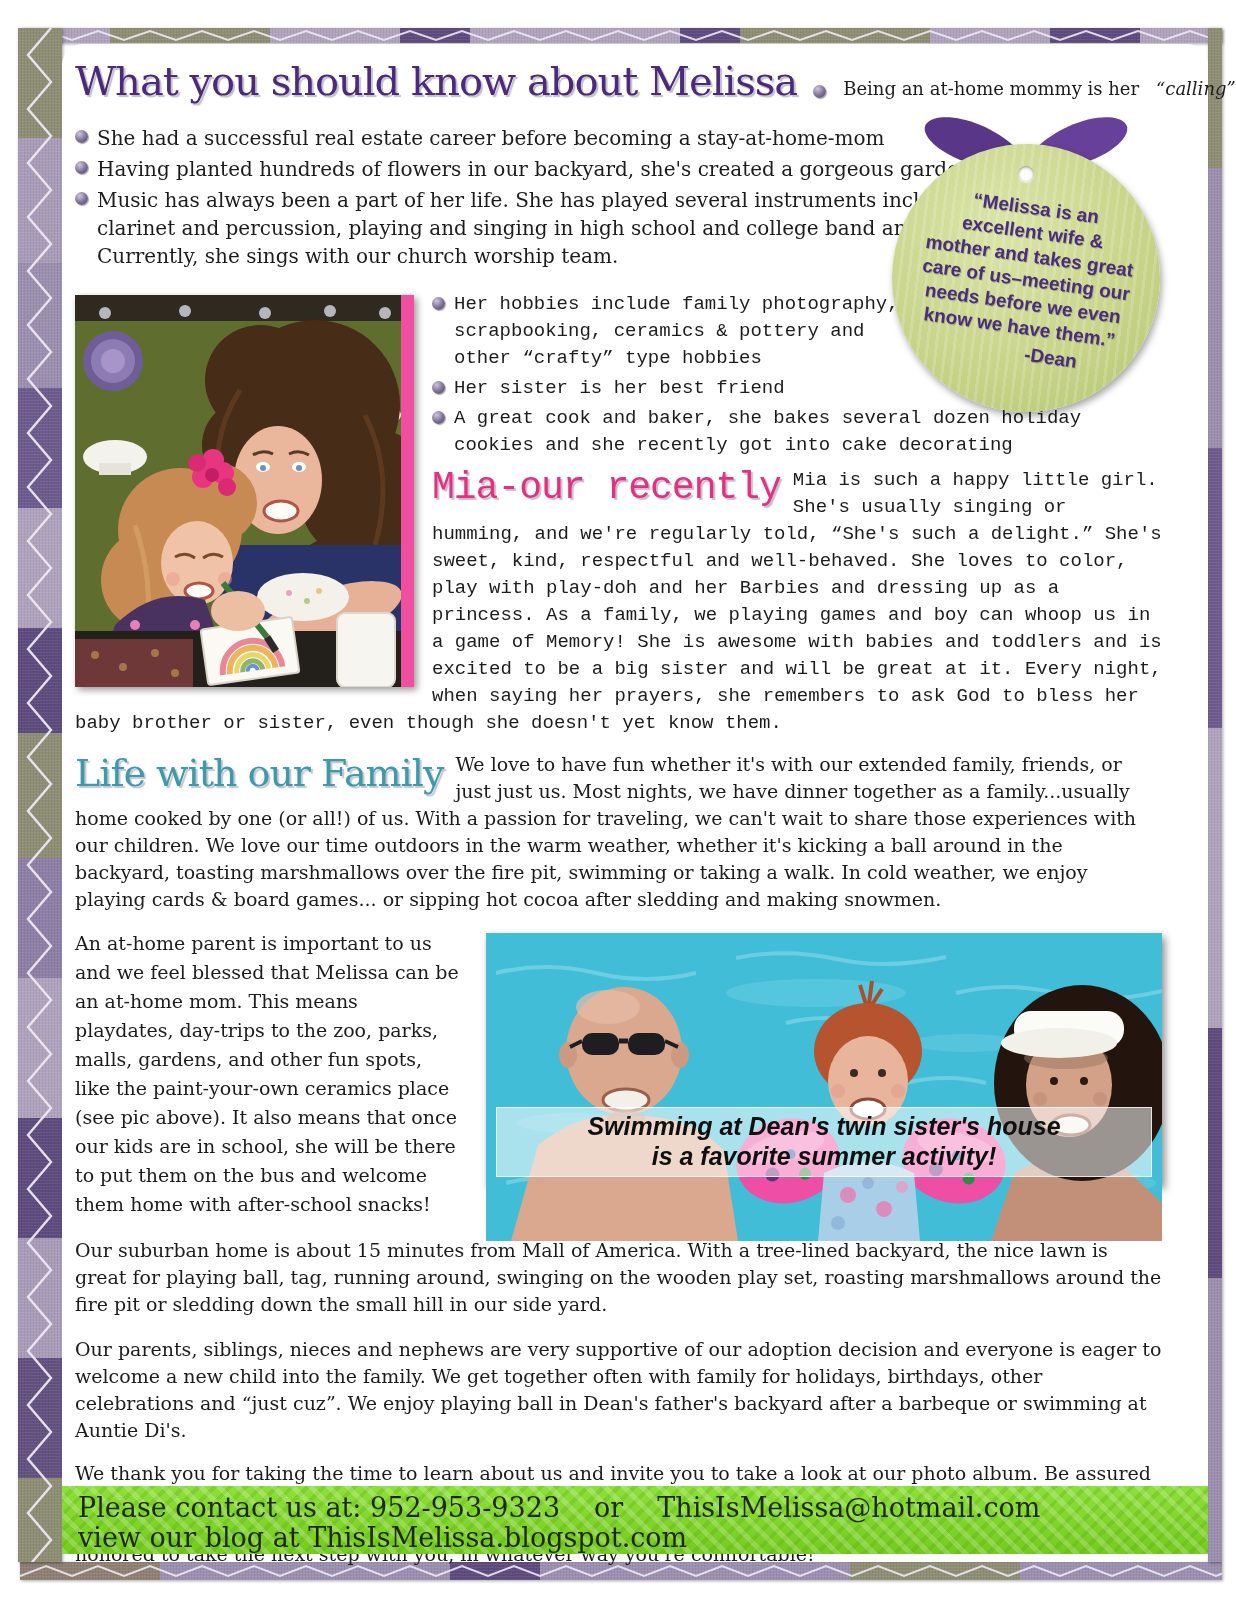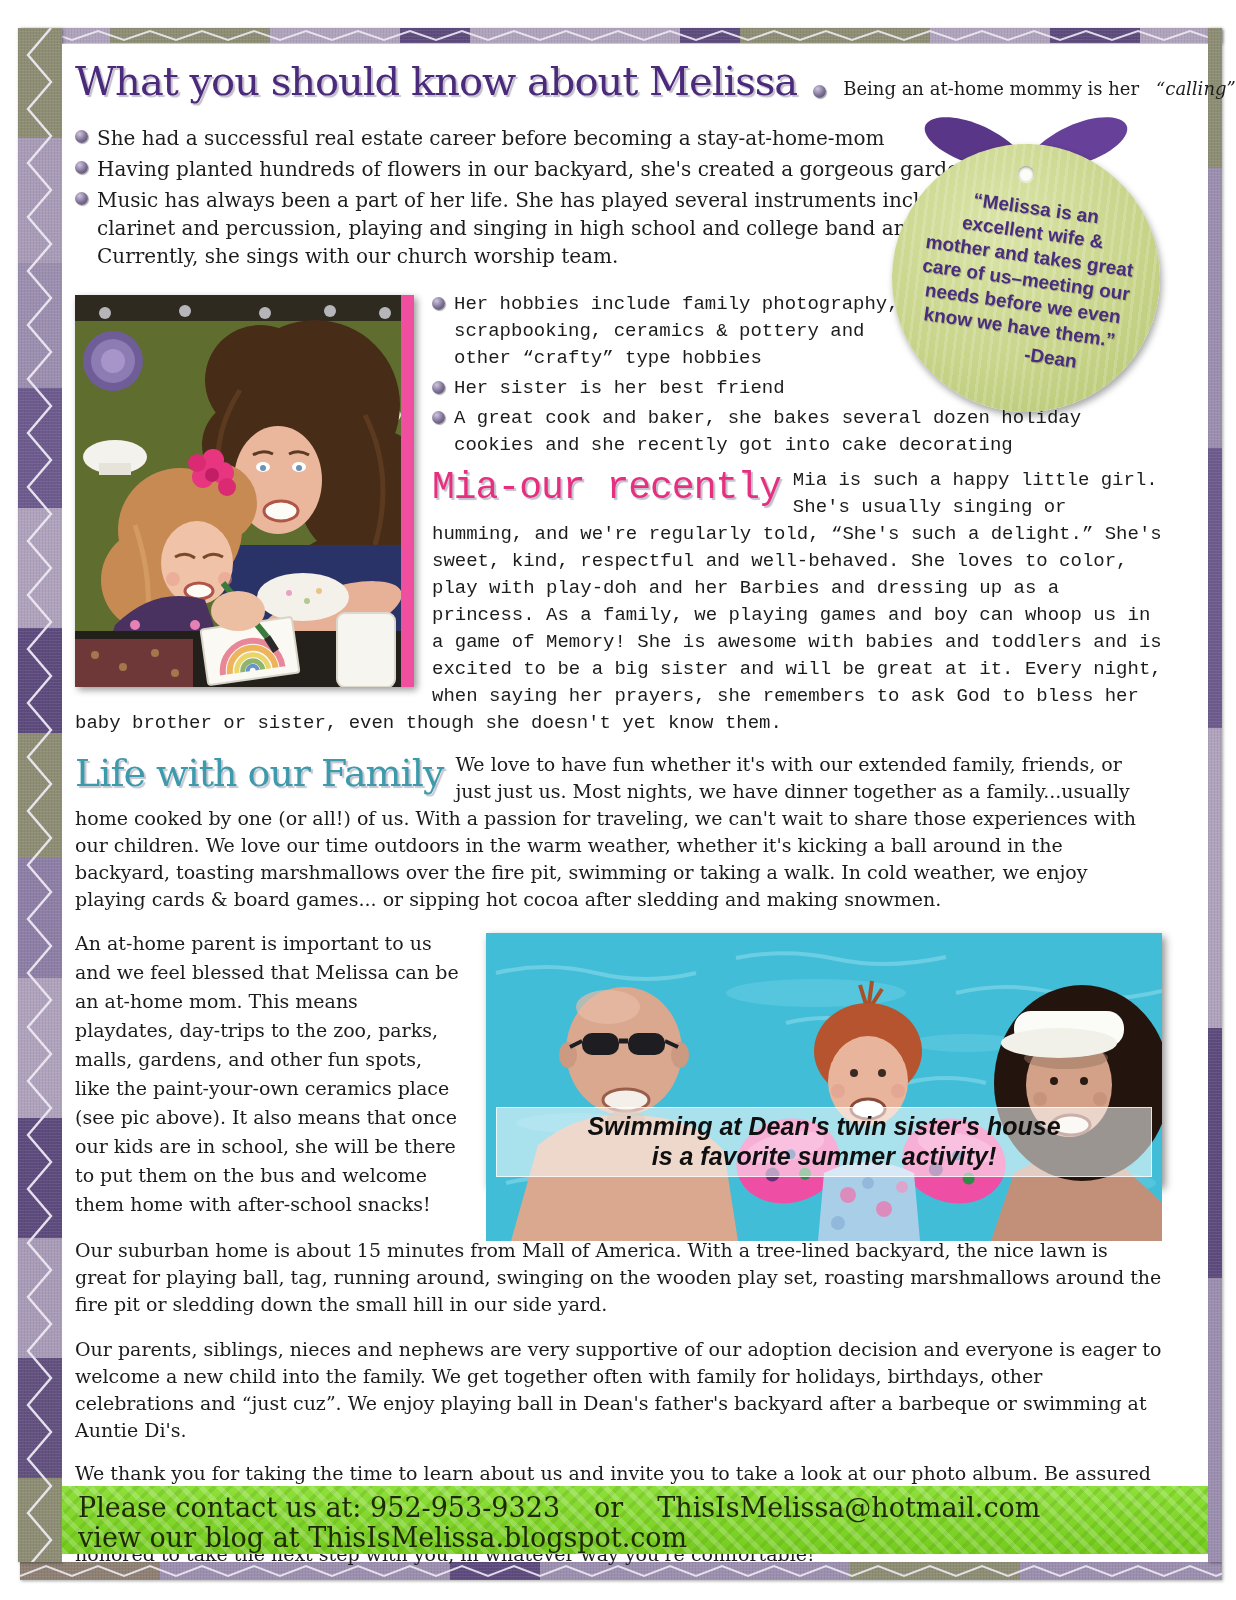--- a/index.html
+++ b/index.html
@@ -25,21 +25,21 @@
     left:18px;top:28px;width:44px;height:1534px;
     background:linear-gradient(180deg,#8e8e75 0 110px,#a99cb8 110px 235px,#9c8fb0 235px 360px,#6d5b8e 360px 480px,#b0a3bd 480px 600px,#5e4b7e 600px 705px,#8e8e75 705px 830px,#8e7fa6 830px 950px,#b0a3bd 950px 1090px,#5e4b7e 1090px 1210px,#a99cb8 1210px 1330px,#63517f 1330px 1450px,#8e8e75 1450px 100%);
   }
   .weave{position:absolute;inset:0;
     background:repeating-linear-gradient(0deg,rgba(255,255,255,.07) 0 1px,transparent 1px 3px),
                repeating-linear-gradient(90deg,rgba(0,0,0,.06) 0 1px,transparent 1px 3px);}
   .zigsvg{position:absolute;left:0;top:0;}
   
   .content{
     position:absolute;left:62px;top:44px;width:1146px;height:1518px;
-    background:#fff;box-sizing:border-box;padding:10px 46px 16px 13px;
+    background:#fff;box-sizing:border-box;padding:10px 46px 16px 13px;border-radius:21px;
   }
   
   .header-row{display:flex;align-items:center;}
   h1.page-title{
     margin:0;font-size:40px;font-weight:400;color:#4b2a7b;letter-spacing:-1px;
     text-shadow:2px 2px 1px rgba(120,110,140,.45);white-space:nowrap;line-height:54px;
   }
   .title-note{display:flex;align-items:center;gap:17px;margin-left:16px;margin-top:14px;font-size:18px;white-space:nowrap;}
   .title-note .em{font-style:italic;}
   .brad{

